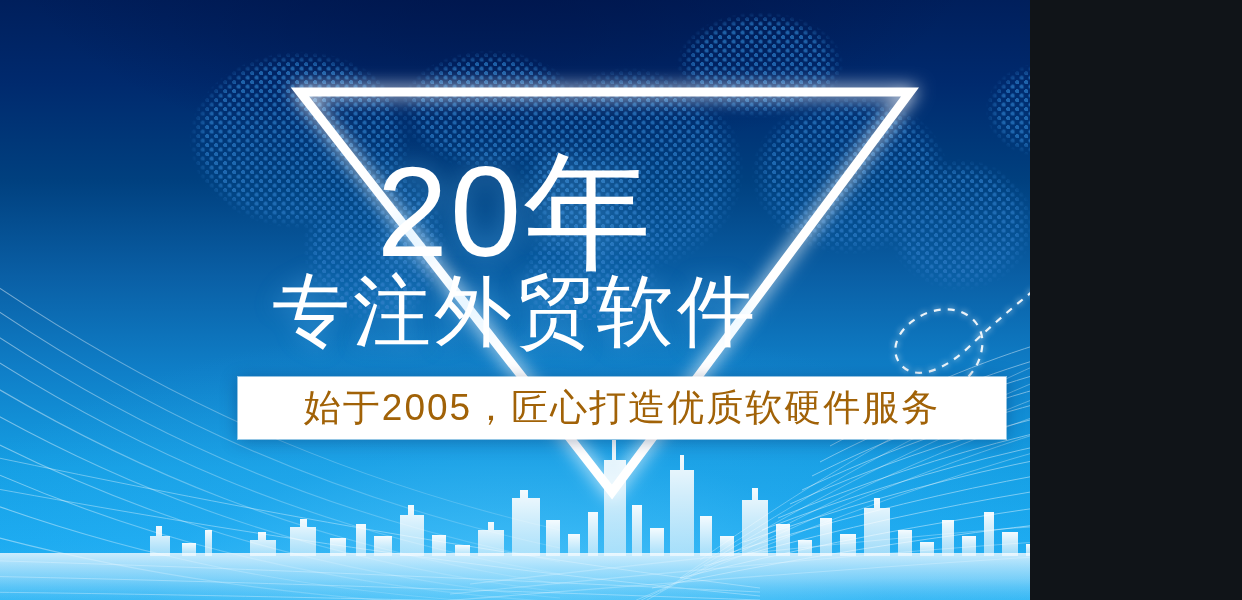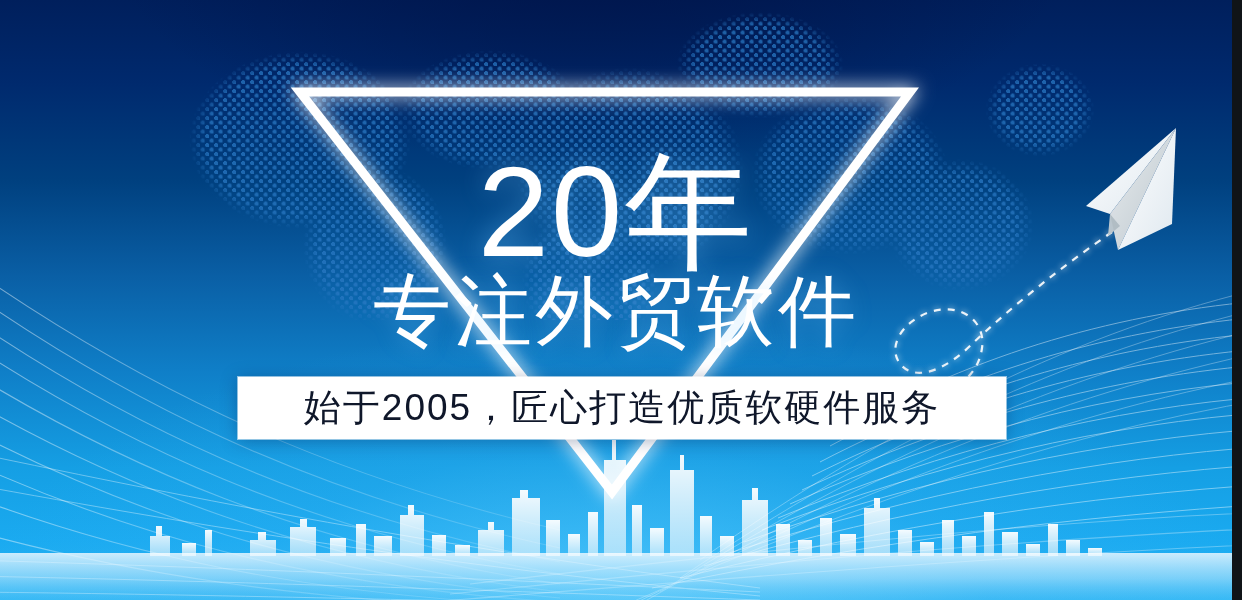--- a/index.html
+++ b/index.html
@@ -1,21 +1,21 @@
 <!DOCTYPE html>
 <html><head>
 <meta charset="utf-8">
 <title>Banner</title>
 <style>
   * { margin:0; padding:0; box-sizing:border-box; }
   html,body { background:#101418; }
 
   .stage{
     position:relative;
-    width:1232px;
+    width:1030px;
     height:600px;
     overflow:hidden;
     font-family:"Liberation Sans","DejaVu Sans",sans-serif;
     background:
       linear-gradient(to bottom,
         #001f5c 0%,
         #002a6e 14%,
         #00407f 30%,
         #0a5fa5 46%,
         #0f7fc8 62%,
@@ -102,21 +102,21 @@
 
   .tagline-band{
     position:absolute;
     left:238px; top:377px;
     width:768px; height:62px;
     background:#ffffff;
     box-shadow:0 0 0 1px rgba(255,255,255,.55), 0 2px 16px rgba(0,30,80,.35);
     display:flex; align-items:center; justify-content:center;
   }
   .tagline-text{
-    color:#0f172a;
+    color:#a16207;
     font-size:37px;
     font-weight:400;
     letter-spacing:2px;
     white-space:nowrap;
   }
 
   .cta{
     position:absolute;
     left:520px; top:489px;
     width:222px; height:57px;

